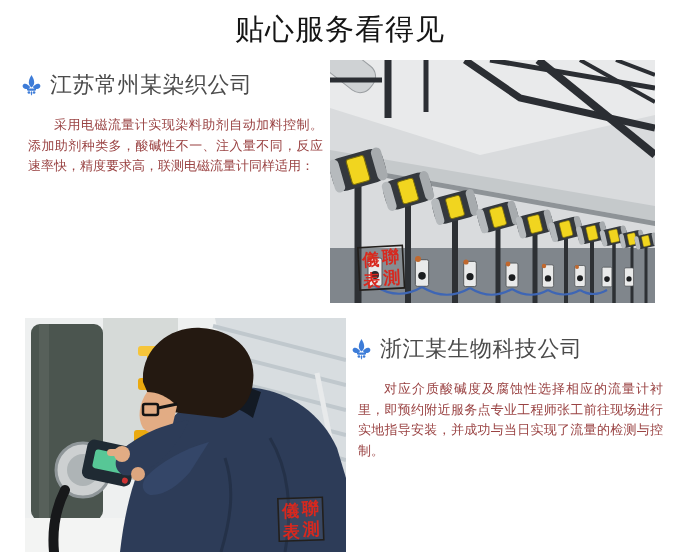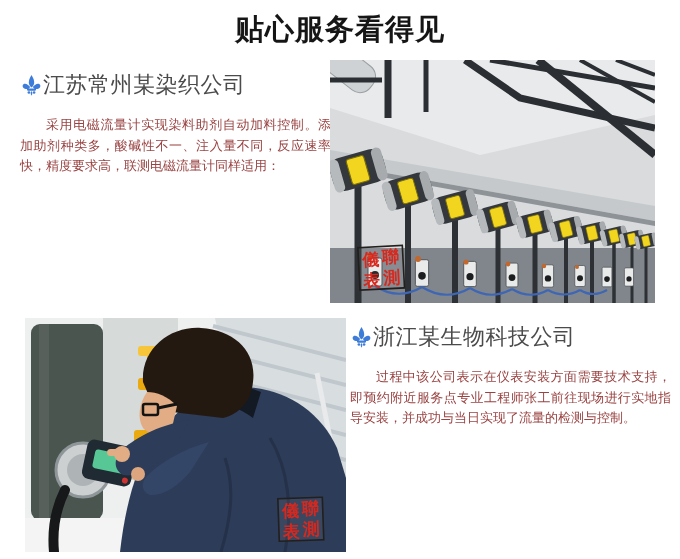--- a/index.html
+++ b/index.html
@@ -1,27 +1,27 @@
 <!DOCTYPE html>
 <html><head>
 <meta charset="utf-8">
 <style>
   html,body{margin:0;padding:0;background:#fff;}
   .page{position:relative;width:680px;height:559px;background:#fff;overflow:hidden;
         font-family:"Liberation Sans","DejaVu Sans",sans-serif;}
   .title{position:absolute;top:10px;left:0;right:0;margin:0;text-align:center;
-         font-size:29px;font-weight:700;color:#151515;letter-spacing:1px;}
+         font-size:29px;font-weight:400;color:#151515;letter-spacing:1px;}
   .text-block{position:absolute;}
   .block-1{left:20px;top:70px;width:311px;}
-  .block-2{left:350px;top:322px;width:321px;}
-  .company-row{display:flex;align-items:center;margin:0 0 15px 0;}
+  .block-2{left:350px;top:334px;width:321px;}
+  .company-row{display:flex;align-items:center;gap:7px;margin:0 0 15px 0;}
   .fleur{width:23px;height:23px;flex:0 0 auto;}
   .fleur path,.fleur rect,.fleur circle{fill:#3d7cd8;}
   .company{margin:0;font-size:22px;font-weight:400;color:#4b4b4b;letter-spacing:0.5px;}
-  .para{margin:0;font-size:13px;line-height:20.5px;color:#9a4343;
+  .para{margin:8px;font-size:13px;line-height:20.5px;color:#9a4343;
         text-indent:2em;text-align:justify;}
   .para + .para{margin-top:3px;}
   .photo{position:absolute;overflow:hidden;}
   .photo-1{left:330px;top:60px;width:325px;height:243px;}
   .photo-2{left:25px;top:318px;width:321px;height:234px;}
   .photo svg{display:block;width:100%;height:100%;}
   .stamp-char{font-family:"Liberation Serif","DejaVu Serif",serif;font-weight:bold;
               font-size:17px;fill:#d8281e;text-anchor:middle;}
 </style>
 </head>
@@ -206,16 +206,16 @@
         <path d="M12 1 C10 4.2 9.2 6.5 9.2 8.8 C9.2 11 10.3 12.8 12 14 C13.7 12.8 14.8 11 14.8 8.8 C14.8 6.5 14 4.2 12 1 Z"></path>
         <path d="M10.6 13.6 C8.8 11 6.2 9.6 4.4 10.2 C2.6 10.8 2.2 12.9 3.4 14.3 C4.6 15.7 7 16.2 9.2 15.4 L10.6 13.6 Z"></path>
         <path d="M13.4 13.6 C15.2 11 17.8 9.6 19.6 10.2 C21.4 10.8 21.8 12.9 20.6 14.3 C19.4 15.7 17 16.2 14.8 15.4 L13.4 13.6 Z"></path>
         <rect x="7.2" y="15.2" width="9.6" height="2.2" rx="1.1"></rect>
         <path d="M12 17.8 C11 19.3 10.8 20.8 12 22.6 C13.2 20.8 13 19.3 12 17.8 Z"></path>
         <circle cx="9.3" cy="19.3" r="1.4"></circle>
         <circle cx="14.7" cy="19.3" r="1.4"></circle>
       </svg>
       <h2 class="company">浙江某生物科技公司</h2>
     </div>
-    <p class="para">过程中该公司表示在仪表安装方面需要技术支持，即预约附近服务点专业工程师张工前往现场进行实地指导安装，并成功与当日实现了流量的检测与控制。</p>
+    <p class="para">对应介质酸碱度及腐蚀性选择相应的流量计衬里，即预约附近服务点专业工程师张工前往现场进行实地指导安装，并成功与当日实现了流量的检测与控制。</p>
   </section>
 
 </div>
 
 </body></html>

